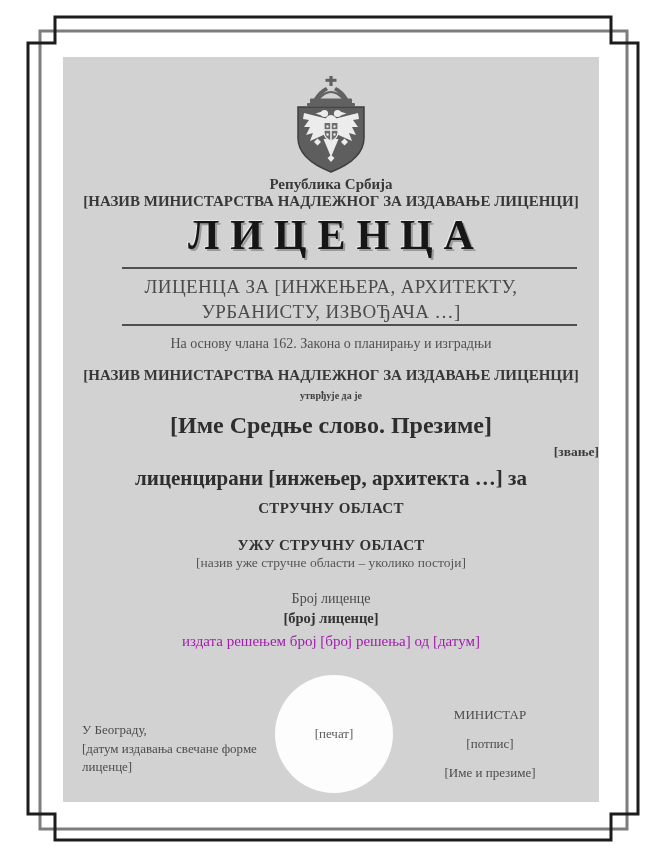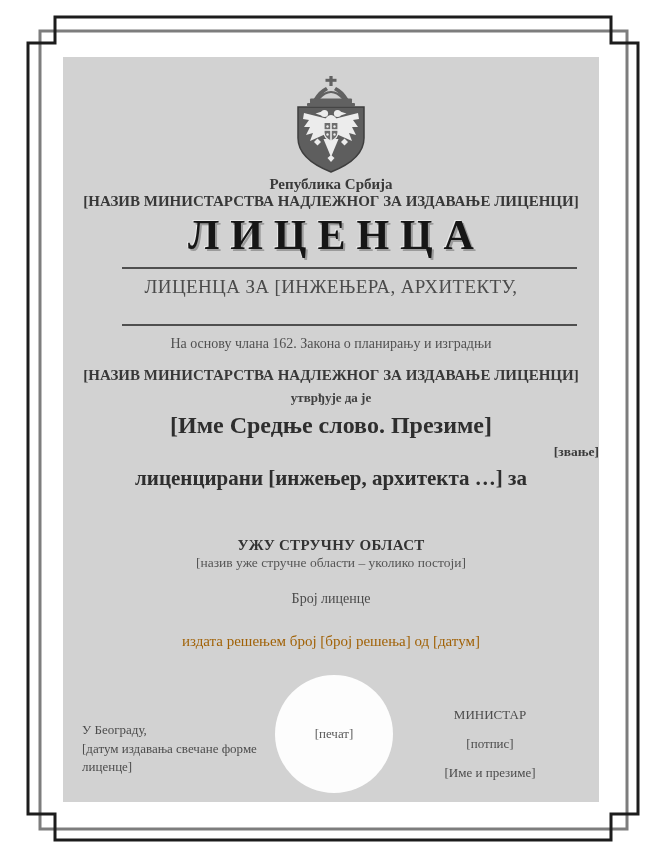--- a/index.html
+++ b/index.html
@@ -11,30 +11,30 @@
   .country{top:176px;font-size:15px;font-weight:bold;color:#3a3a3a;}
   .ministry1{top:193px;font-size:15px;font-weight:bold;color:#383838;}
   .doc-title{top:211px;font-size:42px;font-weight:bold;letter-spacing:0.26em;text-indent:0.26em;
              color:#161616;text-shadow:2px 2px 0 #9b9b9b,-1px -1px 0 #e9e9e9;}
   .rule{position:absolute;left:122px;width:455px;height:2px;background:#4f4f4f;}
   .rule1{top:267px;}
   .rule2{top:324px;}
   .subtitle{top:274px;font-size:19px;line-height:25px;color:#4b4b4b;letter-spacing:0.02em;}
   .law{top:336px;font-size:14px;color:#505050;}
   .ministry2{top:367px;font-size:15px;font-weight:bold;color:#383838;}
-  .declares{top:390px;font-size:13px;font-weight:bold;color:#404040;}
+  .declares{top:390px;font-size:10px;font-weight:bold;color:#404040;}
   .holder-name{top:412px;font-size:24px;font-weight:bold;color:#2e2e2e;}
   .zvanje{top:444px;font-size:13.5px;font-weight:bold;color:#3c3c3c;text-align:right;}
   .licensed{top:466px;font-size:21px;font-weight:bold;color:#2e2e2e;}
   .sec-head{font-size:15px;font-weight:bold;color:#333333;letter-spacing:0.02em;}
   .fh{top:500px;} .fph{top:518px;} .sfh{top:537px;} .sfph{top:555px;}
   .ph{font-size:13.5px;color:#555555;}
   .numlbl{top:591px;font-size:14px;color:#4a4a4a;}
   .numph{top:610px;font-size:14.5px;font-weight:bold;color:#333333;}
-  .decision{top:633px;font-size:15px;color:#a16207;}
+  .decision{top:633px;font-size:15px;color:#a21caf;}
   .seal{position:absolute;left:275px;top:675px;width:118px;height:118px;border-radius:50%;
         background:#fdfdfd;display:flex;align-items:center;justify-content:center;
         font-size:13px;color:#5a5a5a;}
   .placeblock{position:absolute;left:82px;top:721px;width:178px;text-align:left;
               font-size:13px;line-height:18.5px;color:#4c4c4c;}
   .ministerblock{position:absolute;left:405px;top:707px;width:170px;text-align:center;
                  font-size:13px;color:#4c4c4c;}
   .ministerblock div{margin-bottom:13px;}
   .arms{position:absolute;left:276px;top:76px;}
 </style>
@@ -85,35 +85,38 @@
     </g>
   </svg>
 
   <div class="cline country">Република Србија</div>
   <div class="cline ministry1">[НАЗИВ МИНИСТАРСТВА НАДЛЕЖНОГ ЗА ИЗДАВАЊЕ ЛИЦЕНЦИ]</div>
   <div class="cline doc-title">ЛИЦЕНЦА</div>
 
   <div class="rule rule1"></div>
   <div class="cline subtitle">
     <div>ЛИЦЕНЦА ЗА [ИНЖЕЊЕРА, АРХИТЕКТУ,</div>
+    <div>УРБАНИСТУ, ИЗВОЂАЧА …]</div>
   </div>
   <div class="rule rule2"></div>
 
   <div class="cline law">На основу члана 162. Закона о планирању и изградњи</div>
   <div class="cline ministry2">[НАЗИВ МИНИСТАРСТВА НАДЛЕЖНОГ ЗА ИЗДАВАЊЕ ЛИЦЕНЦИ]</div>
   <div class="cline declares">утврђује да је</div>
 
   <div class="cline holder-name">[Име Средње слово. Презиме]</div>
   <div class="cline zvanje">[звање]</div>
   <div class="cline licensed">лиценцирани [инжењер, архитекта …] за</div>
 
+  <div class="cline sec-head fh">СТРУЧНУ ОБЛАСТ</div>
   <div class="cline sec-head sfh">УЖУ СТРУЧНУ ОБЛАСТ</div>
   <div class="cline ph sfph">[назив уже стручне области – уколико постоји]</div>
 
   <div class="cline numlbl">Број лиценце</div>
+  <div class="cline numph">[број лиценце]</div>
   <div class="cline decision">издата решењем број [број решења] од [датум]</div>
 
   <div class="seal">
     <span>[печат]</span>
   </div>
 
   <div class="placeblock">
     <div>У Београду,</div>
     <div>[датум издавања свечане форме лиценце]</div>
   </div>

